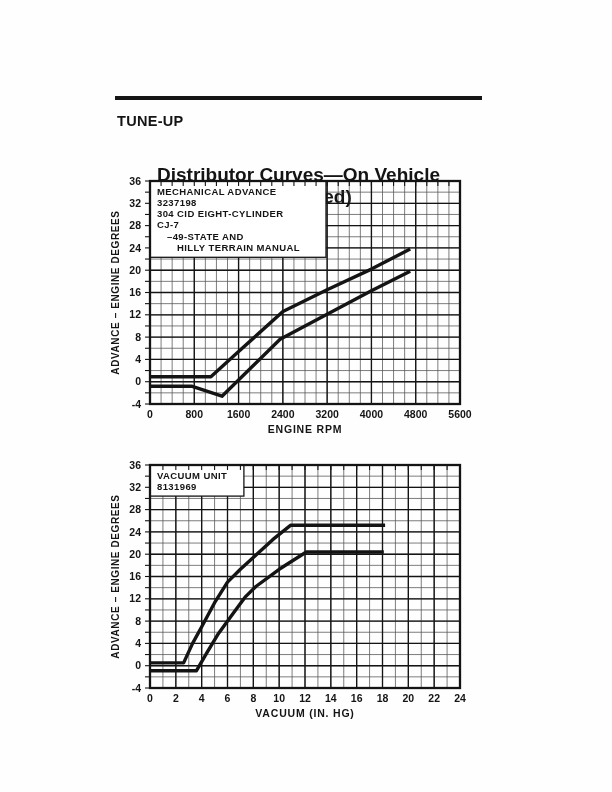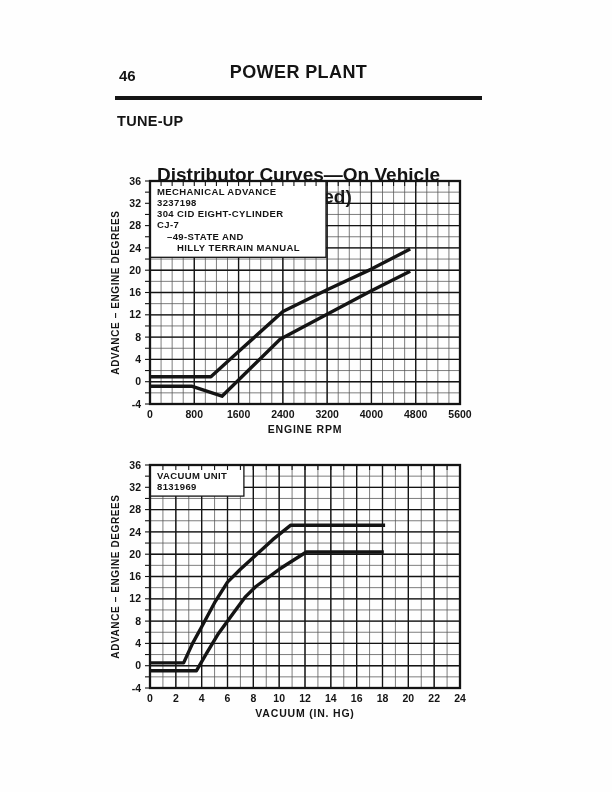--- a/index.html
+++ b/index.html
@@ -16,24 +16,20 @@
                     font-size:19px; font-weight:bold; }
   svg.chart { position:absolute; left:104px; width:364px; height:272px; overflow:visible; }
   #chart-0 { top:175px; }
   #chart-1 { top:459px; }
   svg.chart text { font-family:"Liberation Sans", sans-serif; font-weight:700; fill:#141414; }
 </style>
 </head>
 <body>
 
 <div class="page">
-  <div class="header-band">
-    <span class="page-number">46</span>
-    <h1 class="page-title">POWER PLANT</h1>
-  </div>
   <div class="header-rule"></div>
   <h2 class="section-heading">TUNE-UP</h2>
   <h3 class="chart-subtitle">Distributor Curves—On Vehicle (Continued)</h3>
 
   <svg id="chart-0" class="chart" viewBox="0 0 364 272">
       <g stroke="#343434" stroke-width="0.75" opacity="0.85">
         <line x1="46" y1="6" x2="46" y2="229"></line>
         <line x1="57.07142857142857" y1="6" x2="57.07142857142857" y2="229"></line>
         <line x1="68.14285714285714" y1="6" x2="68.14285714285714" y2="229"></line>
         <line x1="79.21428571428572" y1="6" x2="79.21428571428572" y2="229"></line>

